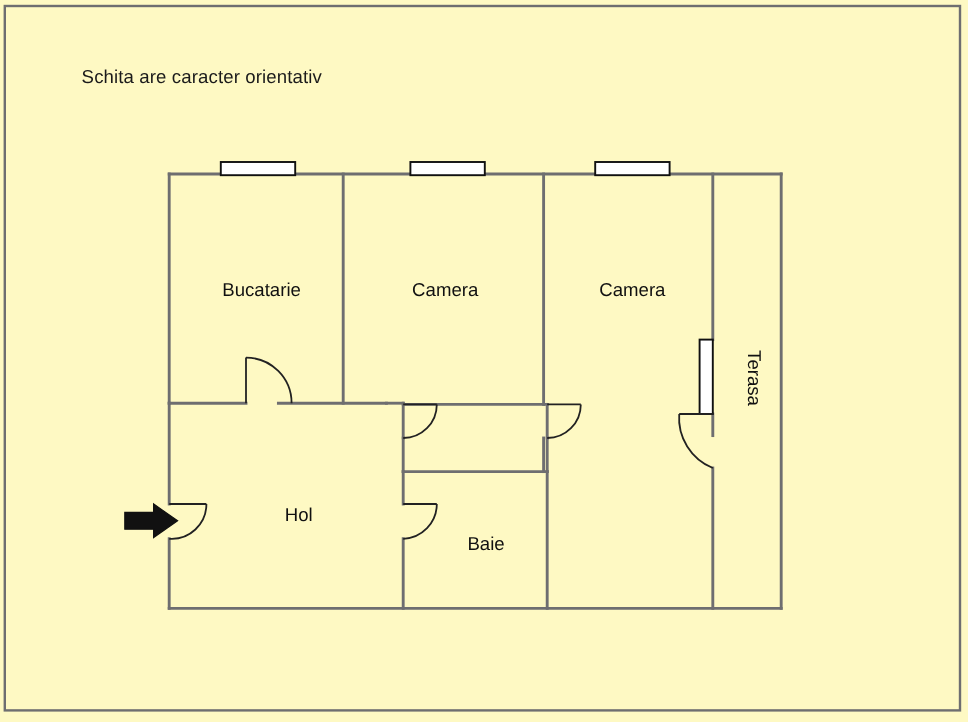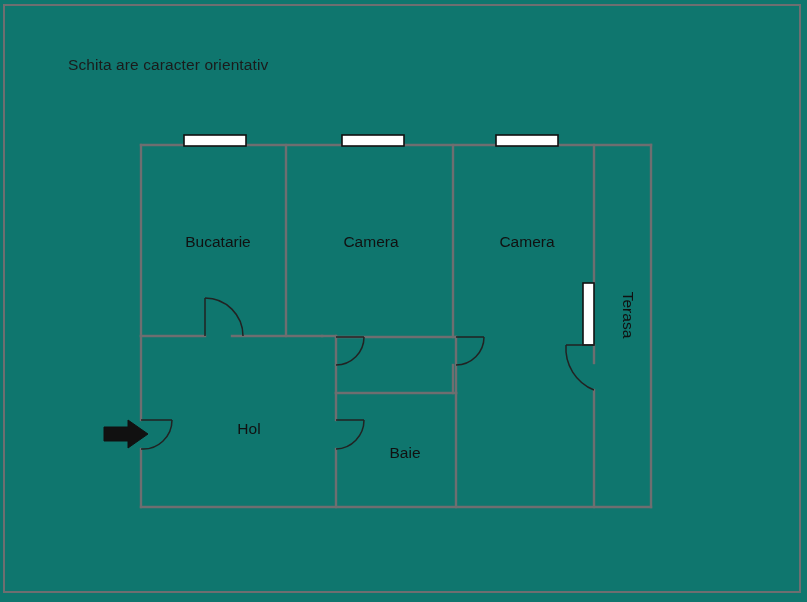--- a/index.html
+++ b/index.html
@@ -11,21 +11,21 @@
   body {
     width: 807px;
     height: 602px;
     font-family: "Liberation Sans", sans-serif;
     overflow: hidden;
   }
   #sheet {
     position: relative;
     width: 807px;
     height: 602px;
-    background: #0f766e;
+    background: #fef9c3;
   }
   #outer-border {
     position: absolute;
     left: 3px;
     top: 4px;
     width: 798px;
     height: 589px;
     border: 2px solid #6e6e70;
     box-sizing: border-box;
   }

